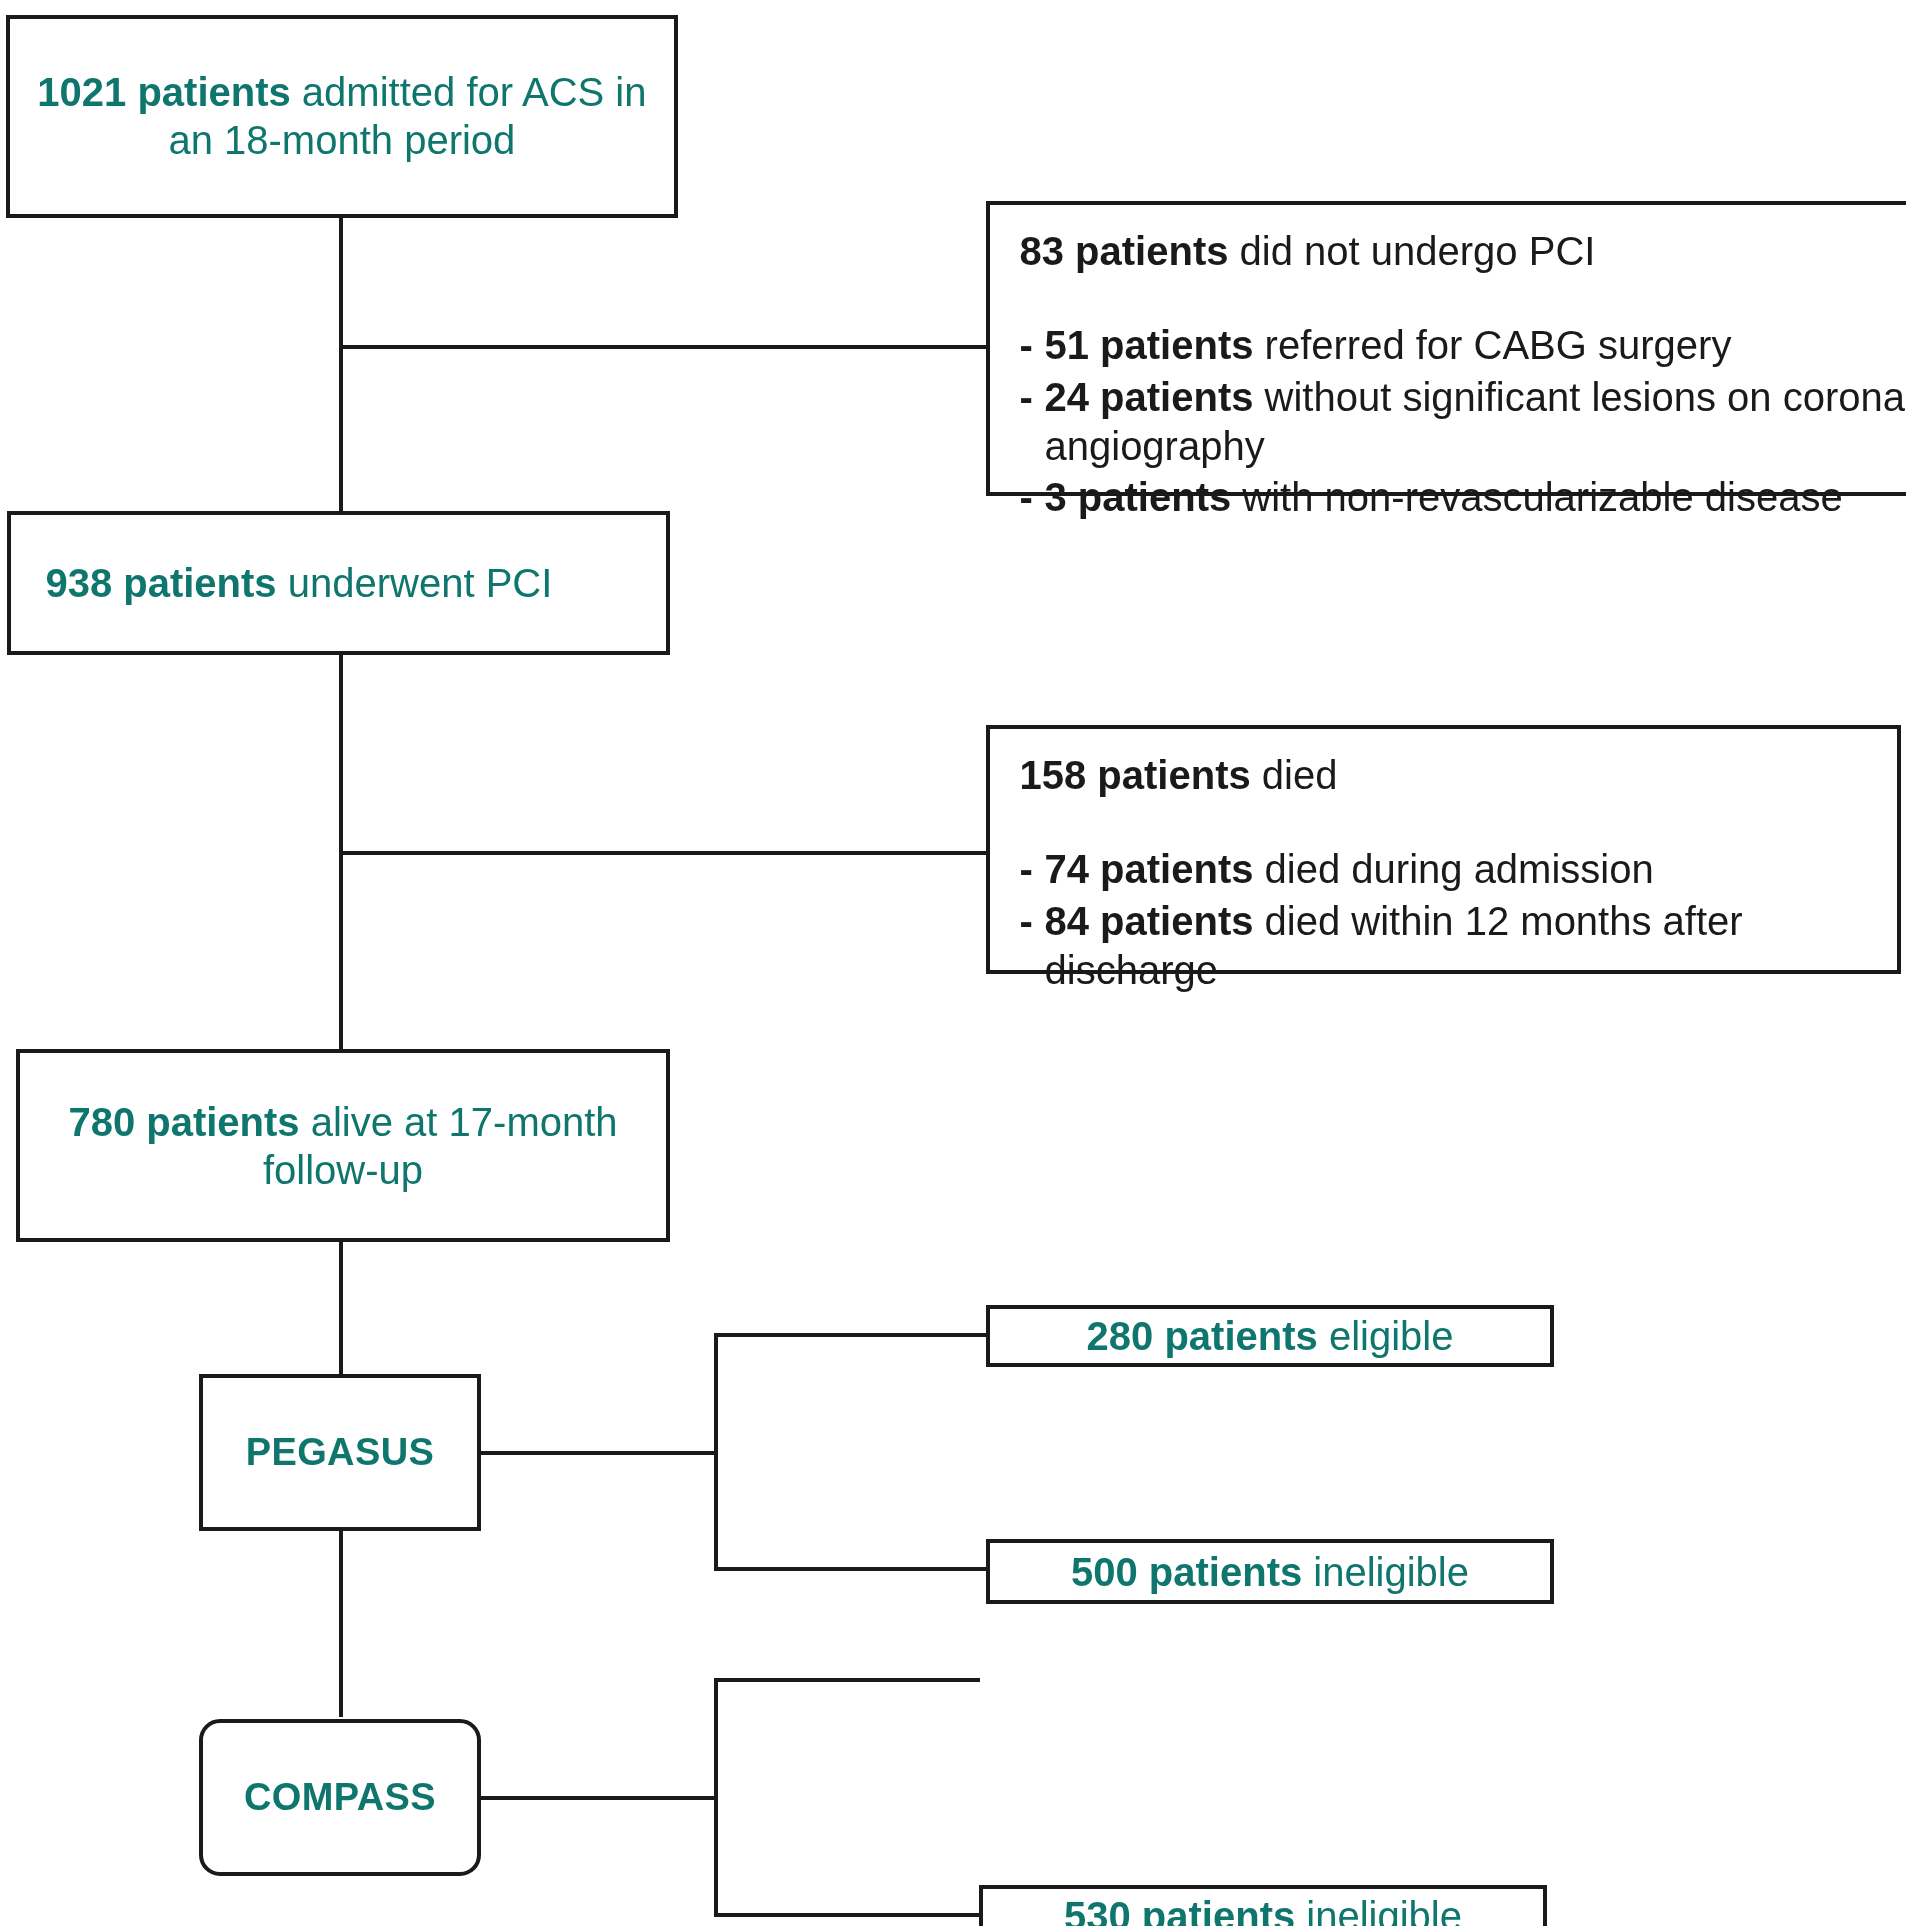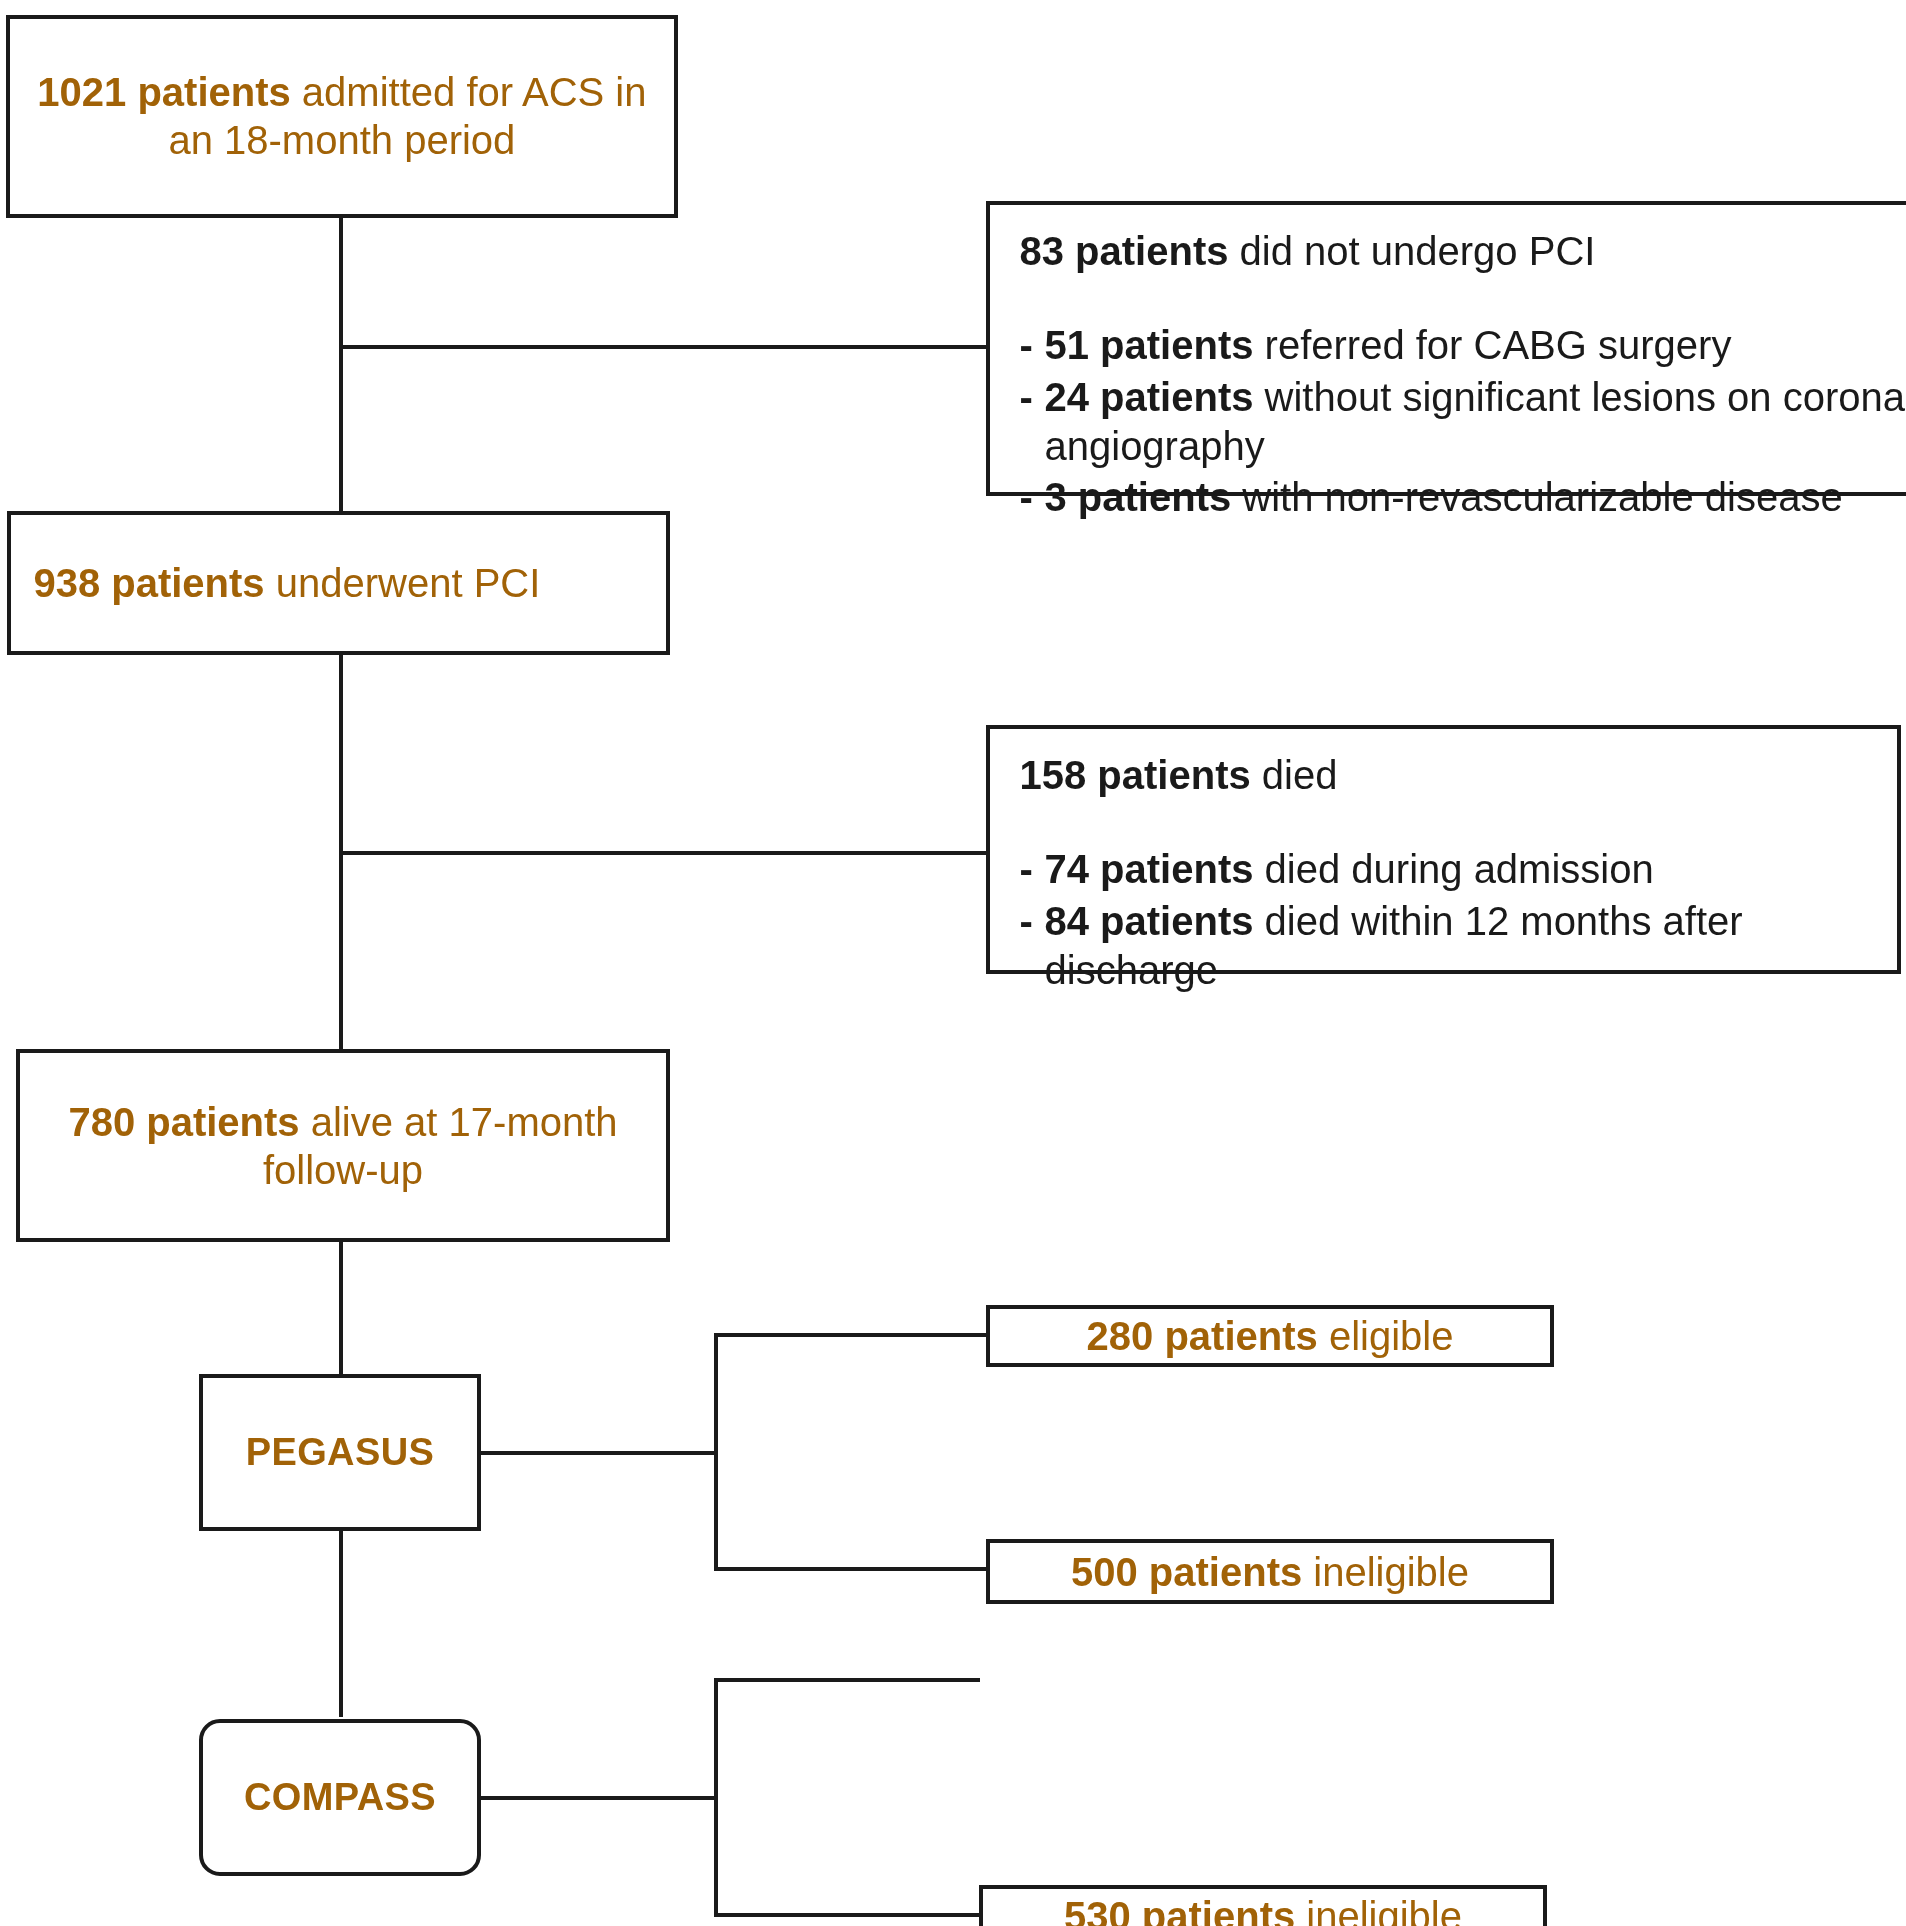--- a/index.html
+++ b/index.html
@@ -28,23 +28,23 @@
     align-items: center;
     z-index: 3;
   }
   .node.center   { justify-content: center; text-align: center; }
   .node.leftpad  { justify-content: flex-start; text-align: left; }
   .node-text {
     display: block;
     font-size: 40px;
     line-height: 1.2;
     font-weight: 400;
-    color: #a16207;
+    color: #0f766e;
   }
-  .node-text.pad-l { padding-left: 16px; padding-right: 16px; margin-left: 6px; }
+  .node-text.pad-l { padding-left: 34px; padding-right: 16px; }
   .node-text b { font-weight: 700; }
 
   .study-label {
     font-size: 38px;
     font-weight: 700;
     letter-spacing: 0.4px;
   }
 
   .list-box {
     flex-direction: column;

